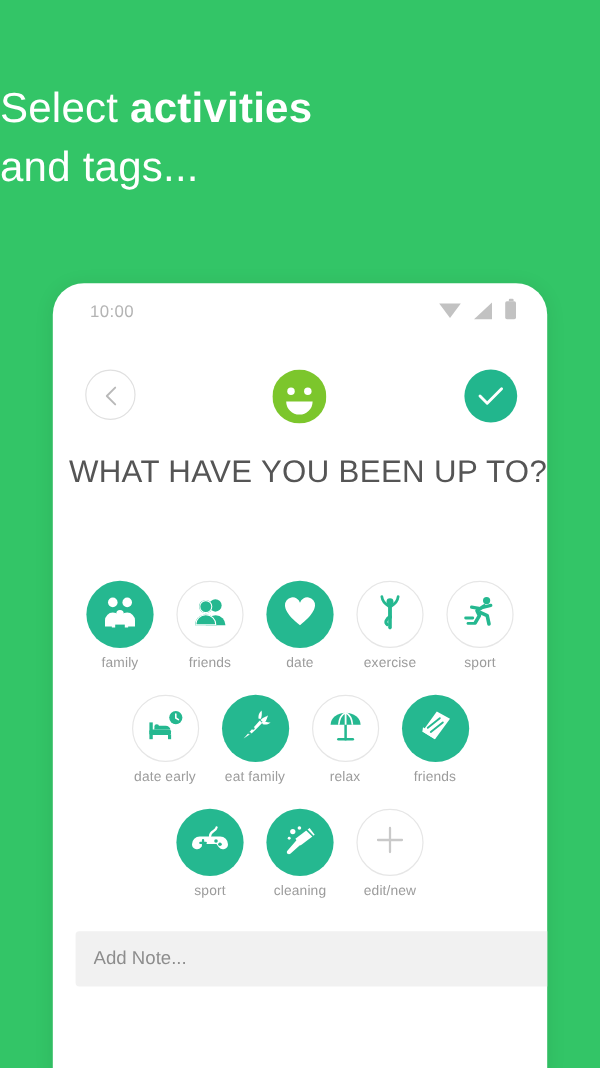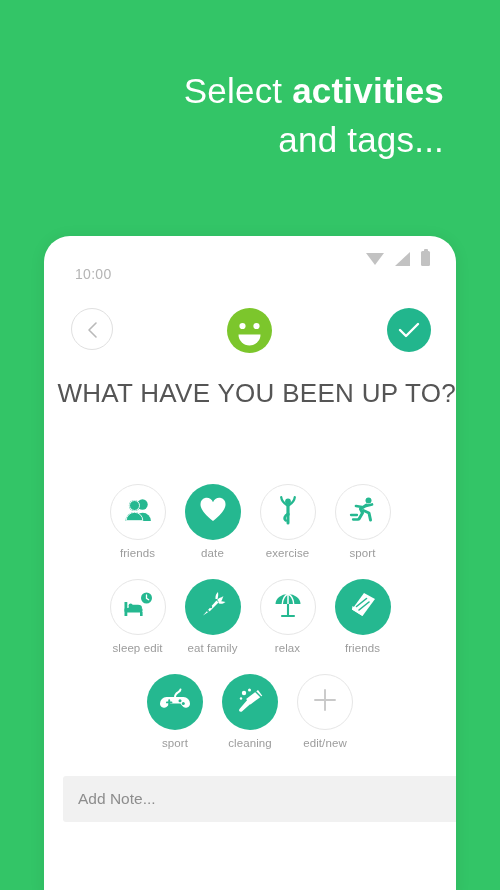--- a/index.html
+++ b/index.html
@@ -19,27 +19,26 @@
     inset: 0;
     background: #33c567;
   }
 
   
   .headline {
     position: absolute;
     top: 66px;
     left: 0;
     width: 408px;
-    text-align: right;
+    text-align: left;
     color: #ffffff;
     font-size: 35px;
     line-height: 49px;
     font-weight: 300;
     letter-spacing: 0.2px;
-    margin-left: 36px;
   }
   .headline .strong { font-weight: 700; }
 
   
   .phone {
     position: absolute;
     left: 44px;
     top: 236px;
     width: 412px;
     height: 660px;
@@ -53,21 +52,21 @@
   .statusbar {
     position: absolute;
     top: 14px;
     left: 0;
     width: 412px;
     height: 22px;
   }
   .status-time {
     position: absolute;
     left: 31px;
-    top: 16px;
+    top: 1px;
     font-size: 14px;
     color: #b4b4b4;
     letter-spacing: 0.3px;
   }
   .status-icons {
     position: absolute;
     right: 26px;
     top: 1px;
     display: flex;
     align-items: center;
@@ -261,20 +260,37 @@
         </span>
       </div>
     </div>
 
     <div class="question">WHAT HAVE YOU BEEN UP TO?</div>
 
     <div class="grid">
 
       <div class="row">
 
+        <div class="tile">
+          <div class="bubble on">
+            <span>
+              <svg width="30" height="30" viewBox="0 0 30 30">
+                <circle cx="9" cy="7" r="4" fill="#fff"></circle>
+                <circle cx="21" cy="7" r="4" fill="#fff"></circle>
+                <circle cx="15" cy="16.5" r="3.1" fill="#fff"></circle>
+                <path d="M2.5 22 a6.5 6.5 0 0 1 13 0 v5 h-13 z" fill="#fff"></path>
+                <path d="M14.5 22 a6.5 6.5 0 0 1 13 0 v5 h-13 z" fill="#fff"></path>
+                <rect x="9.5" y="22.5" width="11" height="5.5" rx="1" fill="#25b890"></rect>
+                <path d="M8.2 23 a6.8 6.8 0 0 1 13.6 0 v5 h-13.6 z" fill="#fff"></path>
+                <rect x="11" y="25.5" width="8" height="3" fill="#25b890"></rect>
+              </svg>
+            </span>
+          </div>
+          <div class="tile-label">family</div>
+        </div>
 
         <div class="tile">
           <div class="bubble off">
             <span>
               <svg width="30" height="30" viewBox="0 0 30 30">
                 <circle cx="19.5" cy="9.5" r="5.2" fill="#25b890"></circle>
                 <path d="M11.5 26 a8.2 8.2 0 0 1 16.4 0 z" fill="#25b890"></path>
                 <circle cx="11.5" cy="10.5" r="5.6" fill="#25b890"></circle>
                 <path d="M2.5 26 a9 9 0 0 1 18 0 z" fill="#25b890"></path>
                 <circle cx="11.5" cy="10.5" r="5.0" fill="#25b890" stroke="#ffffff" stroke-width="0.9"></circle>
@@ -339,21 +355,21 @@
                 <circle cx="24.5" cy="7" r="5.5" fill="#25b890"></circle>
                 <path d="M24.5 4 v3.3 l2.2 1.4" stroke="#ffffff" stroke-width="1.3" fill="none" stroke-linecap="round"></path>
                 <rect x="2.5" y="11" width="2.8" height="14" fill="#25b890"></rect>
                 <rect x="2.5" y="17" width="18" height="4.5" rx="1.4" fill="#25b890"></rect>
                 <path d="M6.5 17 a3.5 3.2 0 0 1 3.5 -3.2 h6 a4 3.2 0 0 1 4 3.2 z" fill="#25b890"></path>
                 <circle cx="8.6" cy="14.6" r="2" fill="#25b890"></circle>
                 <rect x="18" y="21" width="2.6" height="4" fill="#25b890"></rect>
               </svg>
             </span>
           </div>
-          <div class="tile-label">sleep edit</div>
+          <div class="tile-label">date early</div>
         </div>
 
         <div class="tile">
           <div class="bubble on">
             <span>
               <svg width="30" height="30" viewBox="0 0 30 30">
                 <path d="M18.5 10.5 L5 25.5 L12.5 20.5 L20.5 12.5 z" fill="#ffffff"></path>
                 <path d="M19 10 C22 7 24 7.5 25.5 6 C24 9 24.5 10.5 22 12.5 z" fill="#ffffff"></path>
                 <path d="M17.5 9 C17 5.5 18.5 3.5 20 2 C20.5 5 20 7 19.5 9 z" fill="#ffffff"></path>
                 <path d="M20 11.5 C23.5 11 25.5 12 27.5 12 C25 14 23 14 21 13.5 z" fill="#ffffff"></path>

